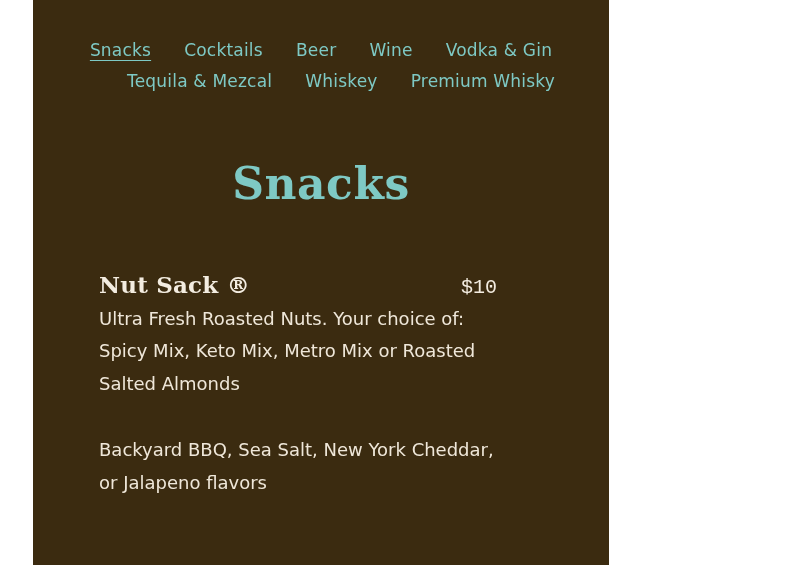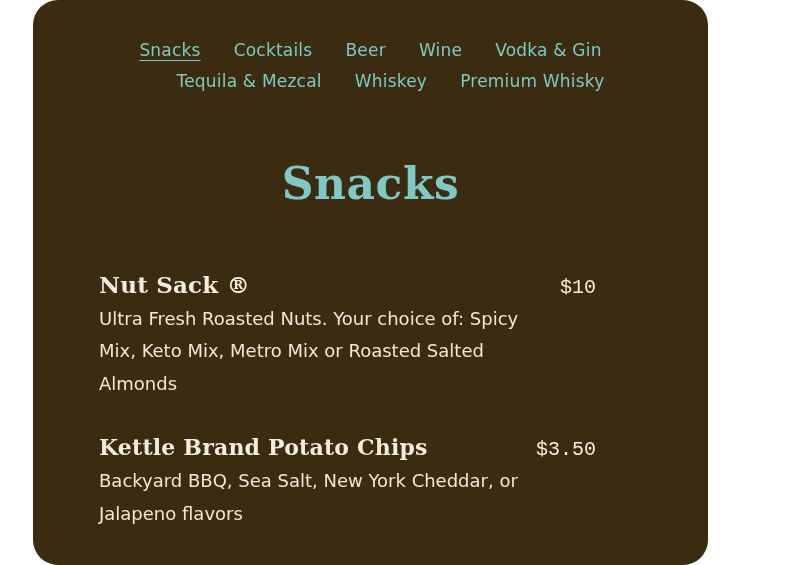--- a/index.html
+++ b/index.html
@@ -10,25 +10,24 @@
   body {
     width: 785px;
     height: 565px;
     overflow: hidden;
     font-family: "DejaVu Sans", sans-serif;
   }
   .page {
     position: absolute;
     left: 33px;
     top: 0;
-    width: 675px;
+    width: 576px;
     height: 565px;
     background: #3b2b10;
     overflow: hidden;
-    border-radius: 25px;
   }
   .nav {
     margin-top: 42px;
     text-align: center;
     line-height: 1.0;
   }
   .nav-row {
     display: block;
     text-align: center;
     white-space: nowrap;
@@ -124,21 +123,17 @@
 
     <div class="item">
       <div class="item-head">
         <div class="item-name">Nut Sack ®</div>
         <div class="item-price">$10</div>
       </div>
       <div class="item-desc">Ultra Fresh Roasted Nuts. Your choice of: Spicy Mix, Keto Mix, Metro Mix or Roasted Salted Almonds</div>
     </div>
 
     <div class="item">
-      <div class="item-head">
-        <div class="item-name small">Kettle Brand Potato Chips</div>
-        <div class="item-price">$3.50</div>
-      </div>
       <div class="item-desc">Backyard BBQ, Sea Salt, New York Cheddar, or Jalapeno flavors</div>
     </div>
 
   </div>
 </div>
 
 </body></html>

